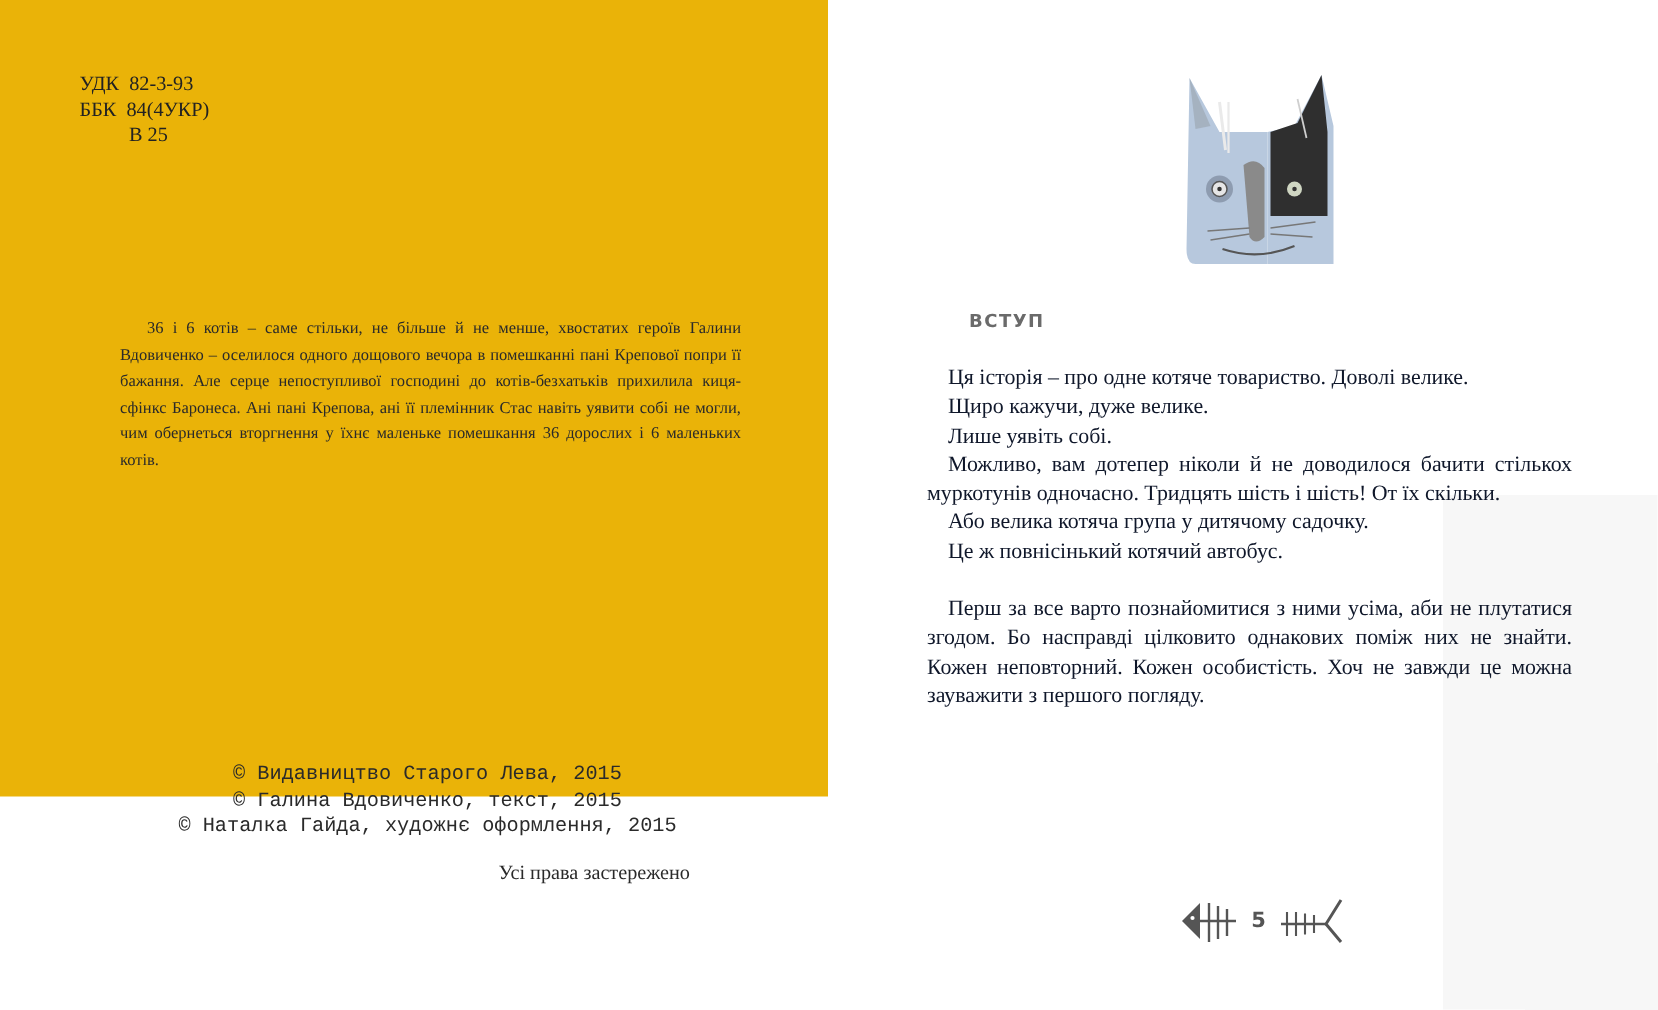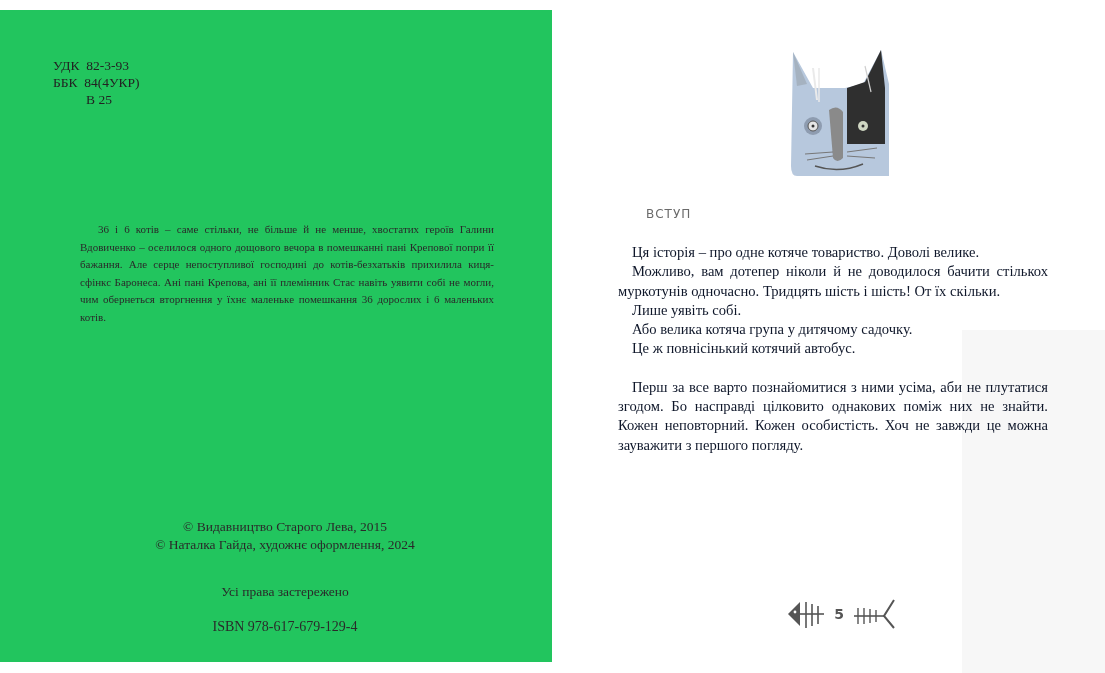--- a/index.html
+++ b/index.html
@@ -1,38 +1,38 @@
 <!DOCTYPE html>
 <html><head>
 <meta charset="utf-8">
 <style>
   html, body { margin: 0; padding: 0; }
   body {
     width: 1105px; height: 673px; background: #ffffff; position: relative; overflow: hidden;
     font-family: "Liberation Serif", "DejaVu Serif", serif; color: #2b2b2b;
   }
   .spread { position: absolute; inset: 0; }
-  .page-left { position: absolute; left: 0; top: 0; width: 552px; height: 652px; background: #22c55e; margin-top: 10px; }
+  .page-left { position: absolute; left: 0; top: 0; width: 552px; height: 531px; background: #eab308; }
   .page-right { position: absolute; left: 552px; top: 0; width: 553px; height: 673px; background: #ffffff; }
   .page-right .shade { position: absolute; left: 410px; top: 330px; width: 143px; height: 343px; background: #f7f7f7; }
 
   .catalog { position: absolute; left: 53px; top: 47px; font-size: 13.5px; line-height: 17px; color: #222; }
   .catalog div { white-space: pre; }
   .catalog .b25 { padding-left: 33px; }
 
   .annotation { position: absolute; left: 80px; top: 211px; width: 414px; font-size: 11px; line-height: 17.6px; text-align: justify; color: #2a2a2a; }
   .annotation p { margin: 0; text-indent: 18px; }
 
-  .copyright { position: absolute; left: 110px; top: 508px; width: 350px; text-align: center; font-size: 13.5px; line-height: 17.5px; color: #2a2a2a; }
-  .rights { position: absolute; left: 110px; top: 574px; width: 350px; text-align: center; font-size: 13.5px; color: #2a2a2a; }
+  .copyright { position: absolute; left: 110px; top: 508px; width: 350px; text-align: center; font-size: 13.5px; line-height: 17.5px; color: #2a2a2a; font-family: Liberation Mono, monospace; }
+  .rights { position: absolute; left: 110px; top: 574px; width: 350px; text-align: right; font-size: 13.5px; color: #2a2a2a; }
   .isbn { position: absolute; left: 110px; top: 609px; width: 350px; text-align: center; font-size: 14px; color: #2a2a2a; }
 
   .cat-illustration { position: absolute; left: 785px; top: 48px; width: 115px; height: 132px; }
 
-  .chapter-title { position: absolute; left: 646px; top: 207px; font-family: "DejaVu Sans", sans-serif; font-size: 12px; letter-spacing: 1px; color: #6a6a6a; font-weight: normal; }
+  .chapter-title { position: absolute; left: 646px; top: 207px; font-family: "DejaVu Sans", sans-serif; font-size: 12px; letter-spacing: 1px; color: #6a6a6a; font-weight: bold; }
 
   .body-text { position: absolute; left: 618px; top: 243px; width: 430px; font-size: 14.6px; line-height: 19.3px; color: #0f172a; text-align: justify; }
   .body-text p { margin: 0; text-indent: 14px; }
   .body-text .gap { height: 19px; }
 
   .folio { position: absolute; left: 786px; top: 594px; width: 110px; height: 40px; display: flex; align-items: center; justify-content: space-between; }
   .folio .num { font-family: "DejaVu Sans", sans-serif; font-size: 14px; font-weight: bold; color: #555; }
 </style>
 </head>
 <body>
@@ -44,24 +44,24 @@
       <div>ББК  84(4УКР)</div>
       <div class="b25">В 25</div>
     </div>
 
     <div class="annotation">
       <p>36 і 6 котів – саме стільки, не більше й не менше, хвостатих героїв Галини Вдовиченко – оселилося одного дощового вечора в помешканні пані Крепової попри її бажання. Але серце непоступливої господині до котів-безхатьків прихилила киця-сфінкс Баронеса. Ані пані Крепова, ані її племінник Стас навіть уявити собі не могли, чим обернеться вторгнення у їхнє маленьке помешкання 36 дорослих і 6 маленьких котів.</p>
     </div>
 
     <div class="copyright">
       <div>© Видавництво Старого Лева, 2015</div>
-      <div>© Наталка Гайда, художнє оформлення, 2024</div>
+      <div>© Галина Вдовиченко, текст, 2015</div>
+      <div>© Наталка Гайда, художнє оформлення, 2015</div>
     </div>
     <div class="rights">Усі права застережено</div>
-    <div class="isbn">ISBN 978-617-679-129-4</div>
   </div>
 
   <div class="page-right">
     <div class="shade"></div>
   </div>
 
   <svg class="cat-illustration" viewBox="0 0 115 132">
     <path d="M8 4 L28 40 L60 40 L60 128 L12 128 Q6 128 6 118 Z" fill="#b7c8dd"></path>
     <path d="M8 4 L22 36 L12 38 Z" fill="#9aa4ae" opacity="0.6"></path>
     <path d="M60 40 L78 36 L96 2 L104 36 L104 128 L60 128 Z" fill="#b7c8dd"></path>
@@ -76,22 +76,23 @@
     <circle cx="78" cy="78" r="1.5" fill="#333"></circle>
     <path d="M44 62 Q52 56 58 64 L58 110 Q52 116 48 110 Z" fill="#8a8a8a"></path>
     <path d="M20 106 L48 104 M22 112 L48 108 M62 104 L92 100 M62 108 L90 110" stroke="#777" stroke-width="1"></path>
     <path d="M30 118 Q54 126 78 116" stroke="#555" stroke-width="1.4" fill="none"></path>
   </svg>
 
   <div class="chapter-title">ВСТУП</div>
 
   <div class="body-text">
     <p>Ця історія – про одне котяче товариство. Доволі велике.</p>
+    <p>Щиро кажучи, дуже велике.</p>
+    <p>Лише уявіть собі.</p>
     <p>Можливо, вам дотепер ніколи й не доводилося бачити стількох муркотунів одночасно. Тридцять шість і шість! От їх скільки.</p>
-    <p>Лише уявіть собі.</p>
     <p>Або велика котяча група у дитячому садочку.</p>
     <p>Це ж повнісінький котячий автобус.</p>
     <div class="gap"></div>
     <p>Перш за все варто познайомитися з ними усіма, аби не плутатися згодом. Бо насправді цілковито однакових поміж них не знайти. Кожен неповторний. Кожен особистість. Хоч не завжди це можна зауважити з першого погляду.</p>
   </div>
 
   <div class="folio">
     <svg width="40" height="36" viewBox="0 0 40 36">
       <path d="M2 18 L14 6 L14 30 Z" fill="#555"></path>
       <circle cx="9" cy="16" r="1.4" fill="#fff"></circle>

